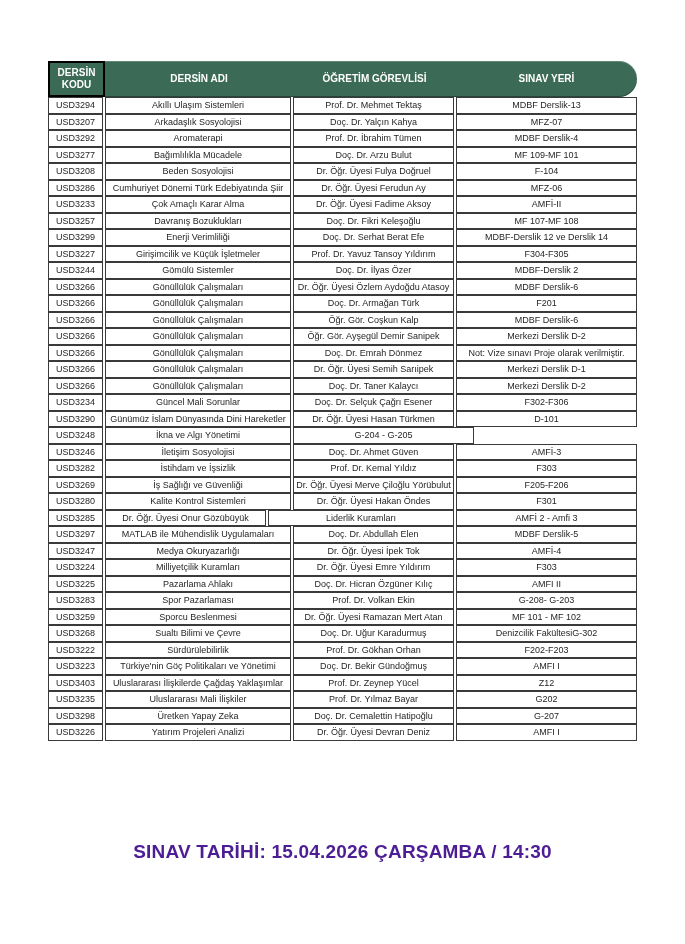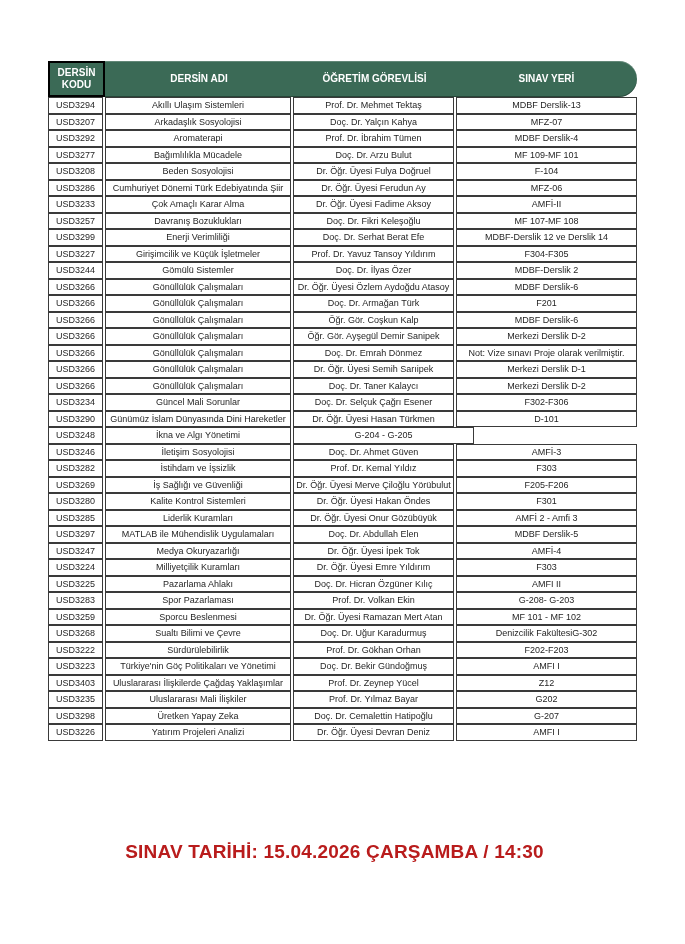--- a/index.html
+++ b/index.html
@@ -33,22 +33,22 @@
     display:flex; align-items:center; justify-content:center;
     font-size:9px; color:#1f1f1f; white-space:nowrap; overflow:hidden;
     padding:0 1px; text-align:center; background:#ffffff;
   }
   .c0 { width:55px; }
   .c1 { width:186px;text-align:center; }
   .c2 { width:161px;text-align:right; }
   .c3 { width:181px; }
 
   .footer {
-    position:absolute; left:20px; top:841px; width:629px;
-    text-align:center; font-size:19px; font-weight:bold; color:#b91c1c;
+    position:absolute; left:28px; top:841px; width:629px;
+    text-align:center; font-size:19px; font-weight:bold; color:#4c1d95;
     letter-spacing:0.2px;
   }
 </style>
 </head>
 <body>
 
 <div class="page">
   <div class="sheet">
     <div class="header-bar">
       <div class="hcell h0">DERSİN KODU</div>
@@ -201,22 +201,22 @@
           <div class="tcell c3">F205-F206</div>
         </div>
         <div class="trow">
           <div class="tcell c0">USD3280</div>
           <div class="tcell c1">Kalite Kontrol Sistemleri</div>
           <div class="tcell c2">Dr. Öğr. Üyesi Hakan Öndes</div>
           <div class="tcell c3">F301</div>
         </div>
         <div class="trow">
           <div class="tcell c0">USD3285</div>
+          <div class="tcell c2">Dr. Öğr. Üyesi Onur Gözübüyük</div>
           <div class="tcell c1">Liderlik Kuramları</div>
-          <div class="tcell c2">Dr. Öğr. Üyesi Onur Gözübüyük</div>
           <div class="tcell c3">AMFİ 2 - Amfi 3</div>
         </div>
         <div class="trow">
           <div class="tcell c0">USD3297</div>
           <div class="tcell c1">MATLAB ile Mühendislik Uygulamaları</div>
           <div class="tcell c2">Doç. Dr. Abdullah Elen</div>
           <div class="tcell c3">MDBF Derslik-5</div>
         </div>
         <div class="trow">
           <div class="tcell c0">USD3247</div>

